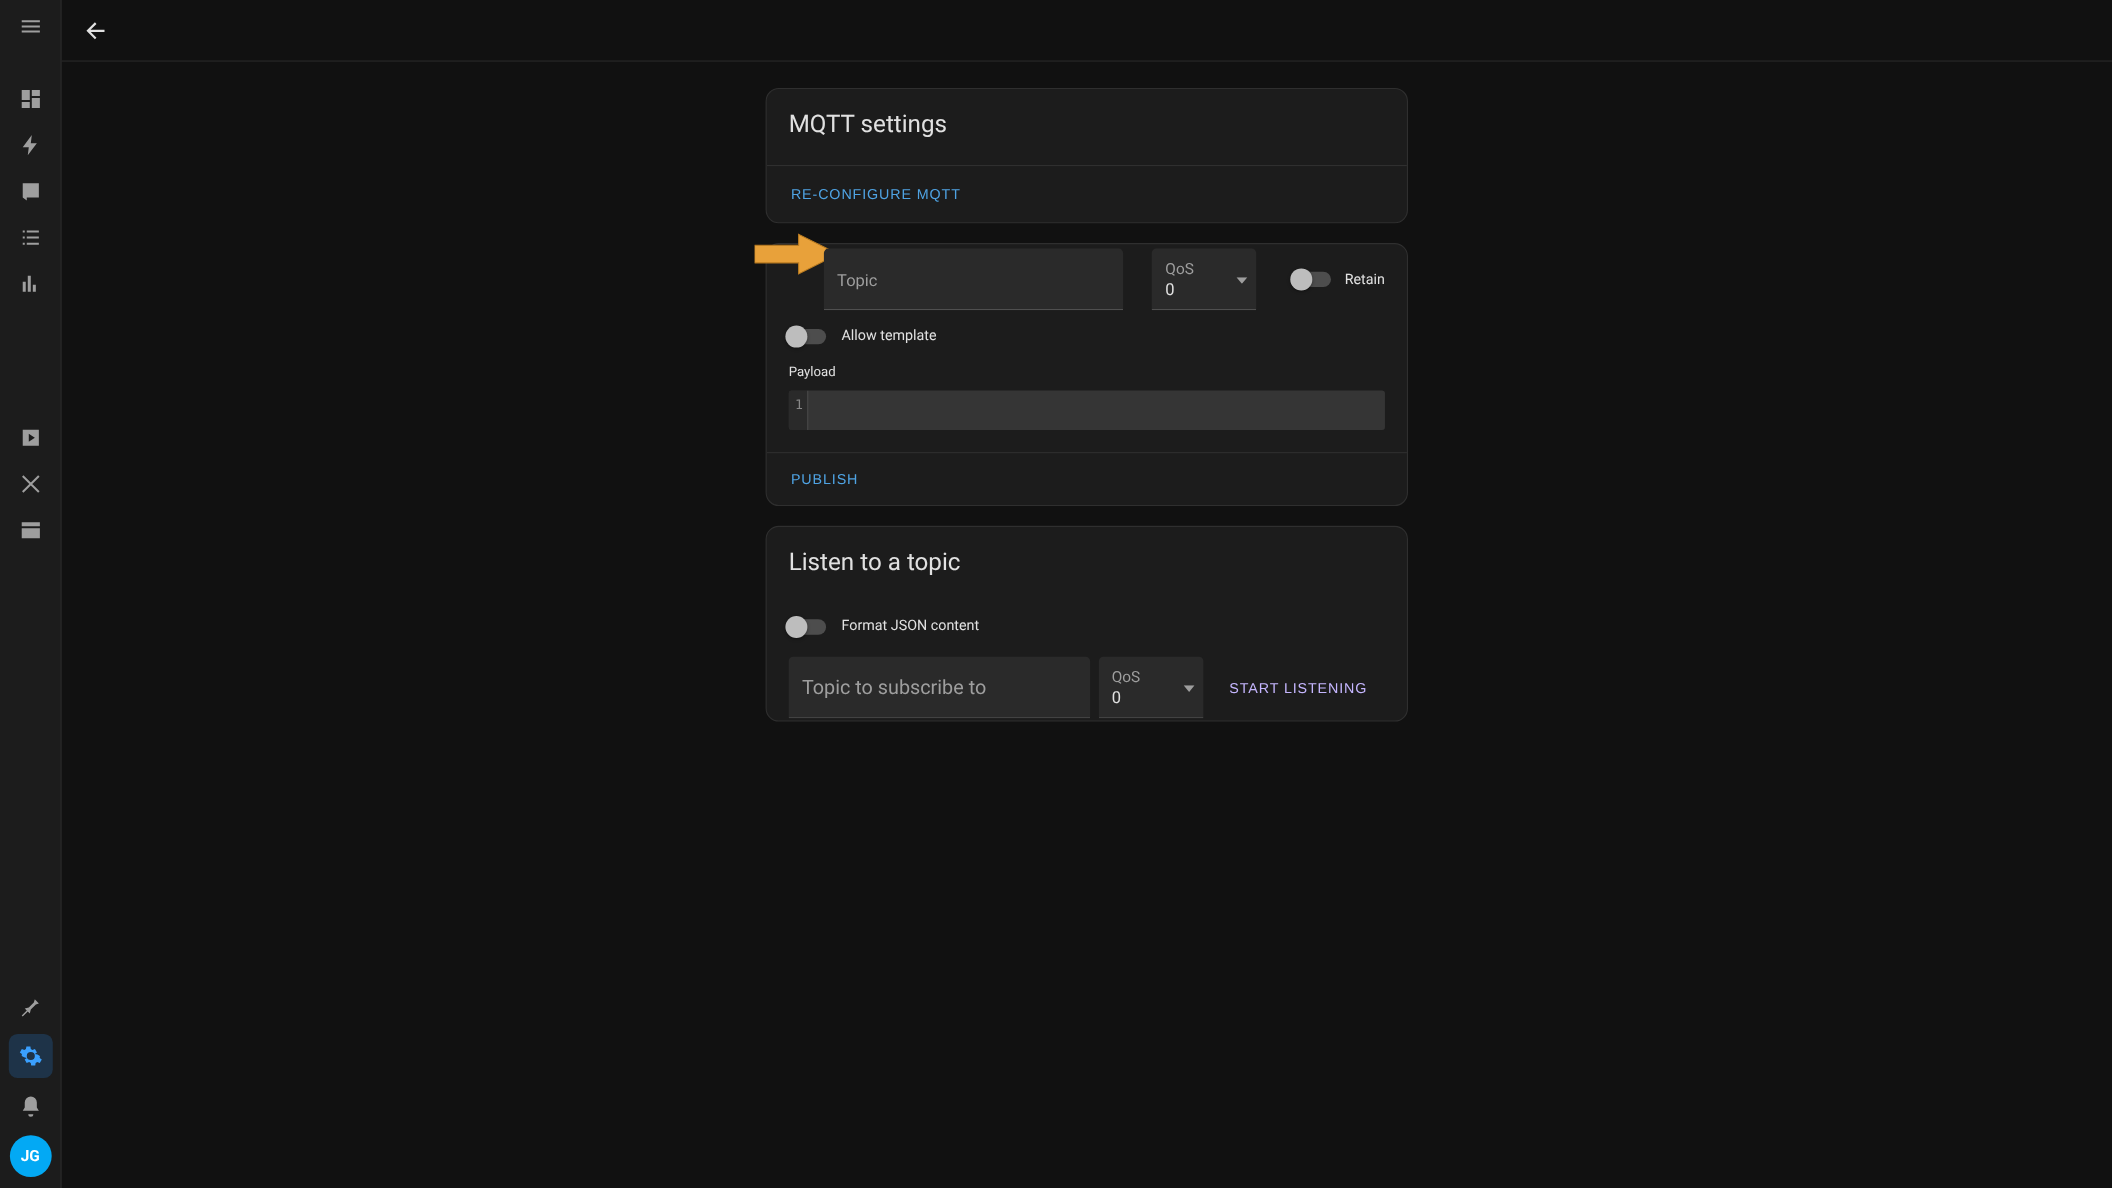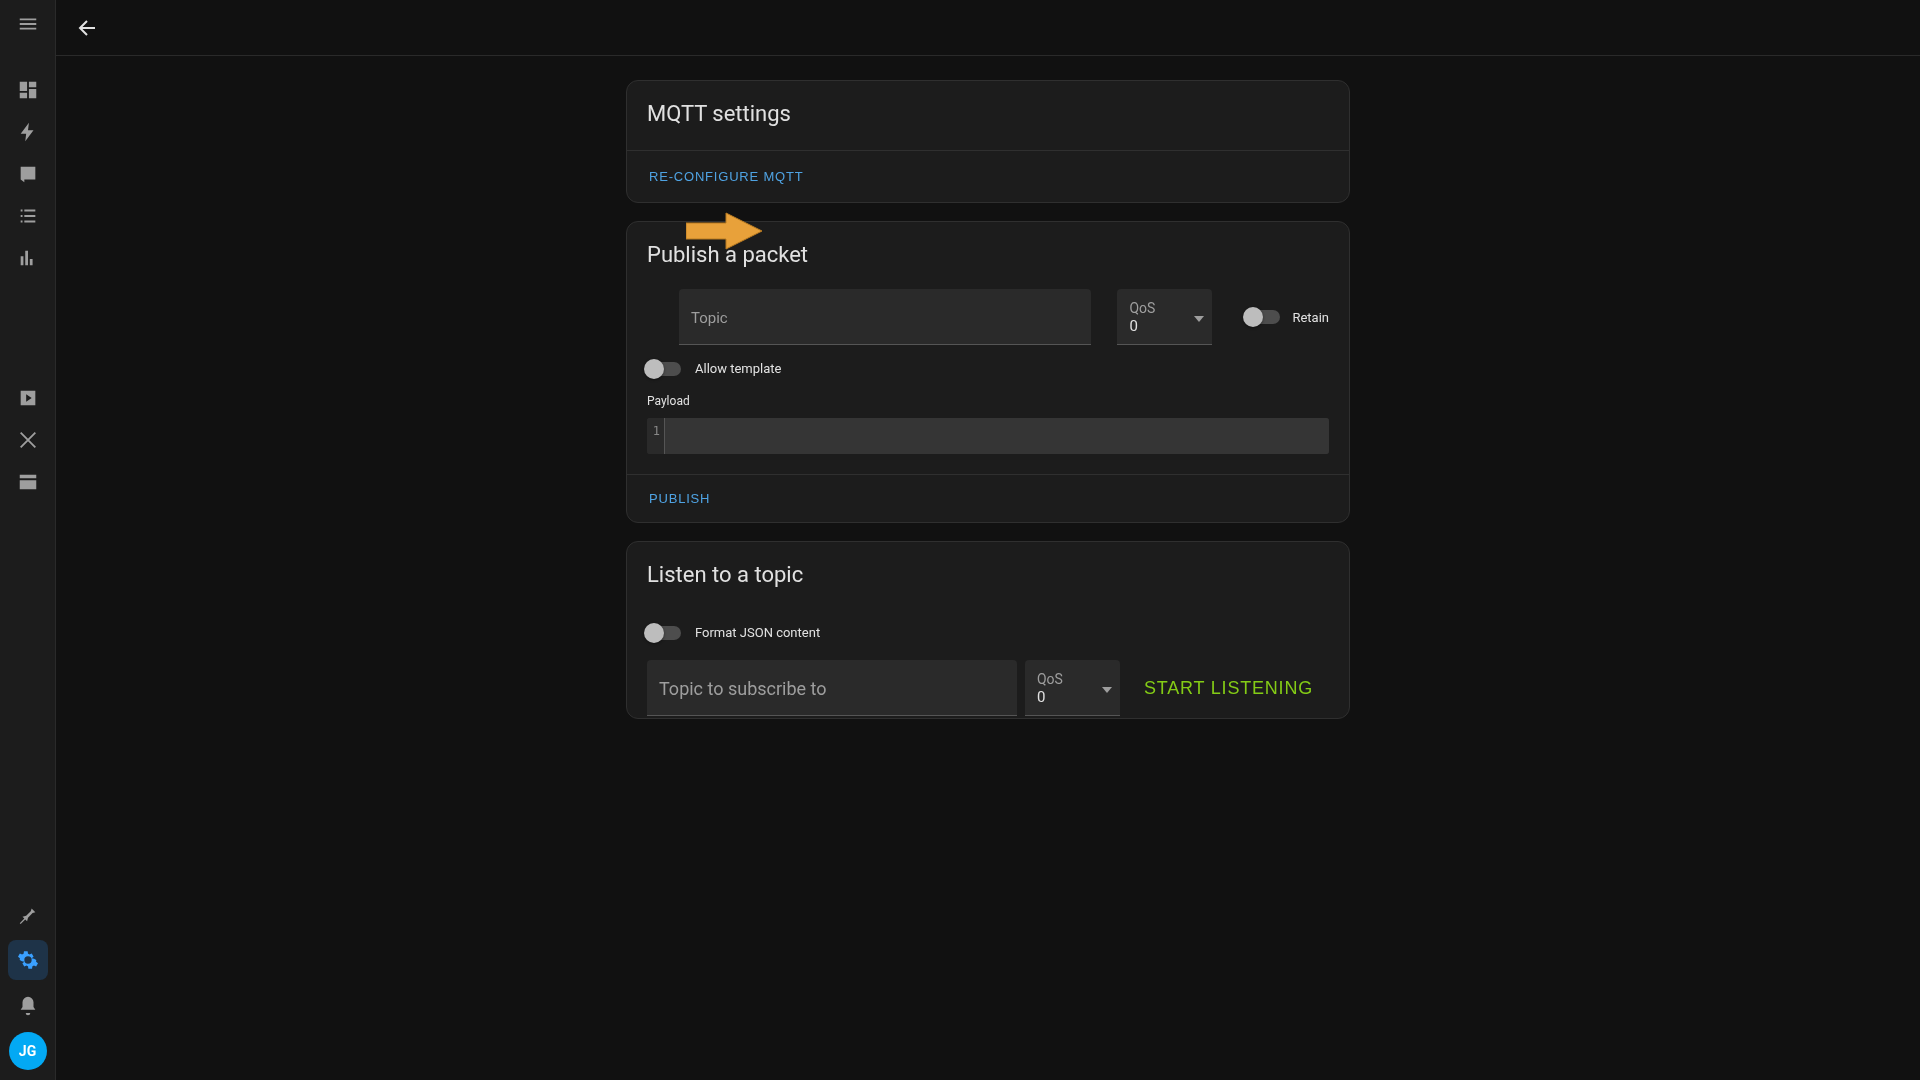--- a/index.html
+++ b/index.html
@@ -65,21 +65,21 @@
   .content {
     flex: 1;
     display: flex;
     flex-direction: column;
     align-items: center;
     padding-top: 24px;
     position: relative;
   }
 
   .card {
-    width: 724px;
+    width: 584px;
     background: #1c1c1c;
     border: 1px solid #2f2f2f;
     border-radius: 12px;
     margin-bottom: 18px;
     overflow: hidden;
   }
   .card-header {
     padding: 20px 20px 18px 20px;
   }
   .card-title {
@@ -182,22 +182,22 @@
     padding: 6px 8px;
     font-size: 13px;
   }
 
   .listen-body { padding: 20px 20px 0 20px; }
   .listen-row { display: flex; align-items: center; gap: 8px; margin-top: 20px; }
   .field.subscribe { flex: 1; height: 56px; justify-content: center;}
   .field.subscribe .field-label { font-size: 18px; color: #9e9e9e; }
   .start-btn {
     background: transparent; border: none;
-    color: #84cc16;
-    font-size: 18px; font-weight: 500; letter-spacing: 0.8px;
+    color: #c4b5fd;
+    font-size: 13px; font-weight: 500; letter-spacing: 0.8px;
     padding: 0 16px; height: 56px;
     text-transform: uppercase;
   }
 
   .spacer-title-only .card-header { padding-bottom: 24px; }
   .listen-card { padding-bottom: 2px; }
 </style>
 </head>
 <body>
 
@@ -291,23 +291,20 @@
     <div class="card spacer-title-only">
       <div class="card-header">
         <div class="card-title">MQTT settings</div>
       </div>
       <div class="card-action-row">
         <button class="text-btn">Re-configure MQTT</button>
       </div>
     </div>
 
     <div class="card">
-      <div class="card-header">
-        <div class="card-title">Publish a packet</div>
-      </div>
       <div class="card-body">
         <div class="row">
           <div class="field topic">
             <span class="field-label">Topic</span>
           </div>
           <div class="field qos">
             <span class="field-label tiny">QoS</span>
             <span class="value">0</span>
             <span class="dropdown-arrow">
               <svg viewBox="0 0 10 6" fill="currentColor">

